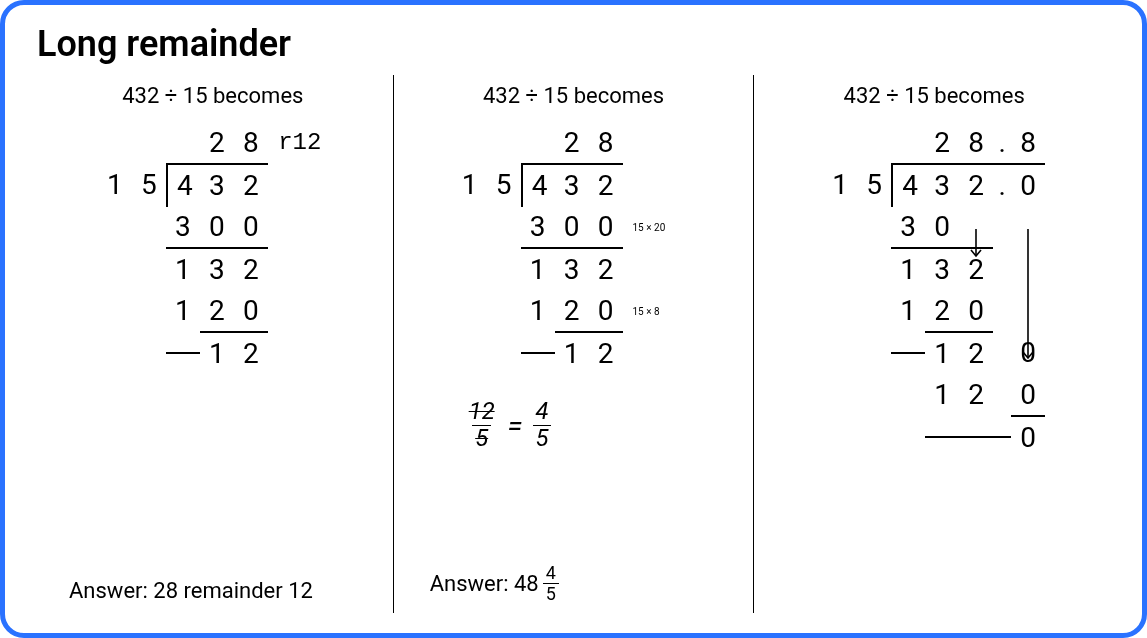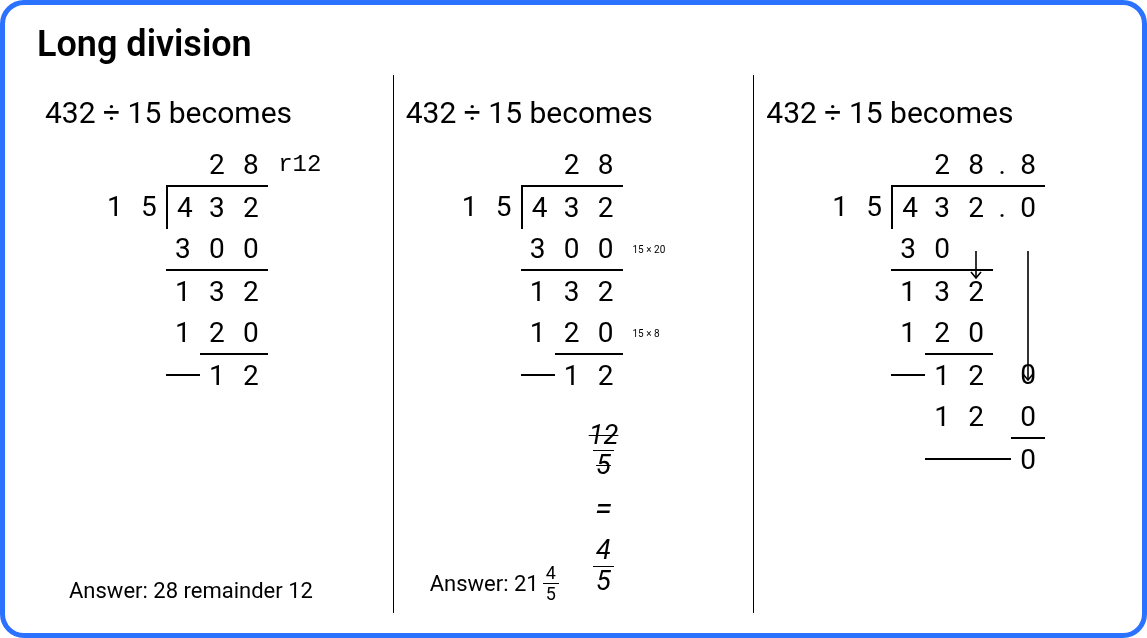--- a/index.html
+++ b/index.html
@@ -33,23 +33,23 @@
     position: relative;
     padding: 0 12px;
   }
   .sep {
     width: 1px;
     background: #000;
     align-self: stretch;
     margin: 0 0px;
   }
   .problem {
-    text-align: left;
-    font-size: 30px;
-    margin: 20px 0 14px 0;
+    text-align: center;
+    font-size: 22px;
+    margin: 8px 0 14px 0;
     white-space: nowrap;
   }
   .answer {
     font-size: 22px;
     position: absolute;
     bottom: 10px;
     left: 36px;
     display: flex;
     align-items: center;
     gap: 4px;
@@ -97,33 +97,32 @@
     font-size: 0.85em;
     line-height: 1;
   }
   .frac .fn { padding: 0 3px 1px 3px; }
   .frac .fd { border-top: 1.5px solid #000; padding: 1px 3px 0 3px; }
   .eqrow {
     display: flex;
     align-items: center;
     justify-content: flex-start;
     gap: 10px;
-    font-size: 32px;
+    font-size: 28px;
     margin: 26px 0 0 60px;
     font-style: italic;
-    flex-direction: column;
   }
   .strike { text-decoration: line-through; text-decoration-thickness: 1.2px; }
   svg.arrow { position: absolute; overflow: visible; }
 </style>
 </head>
 <body>
 
 <div class="card">
-  <h1 class="title">Long division</h1>
+  <h1 class="title">Long remainder</h1>
 
   <div class="columns">
 
     <div class="col">
       <div class="problem">432 ÷ 15 becomes</div>
 
       <div class="divwrap">
         <div class="divgrid" style="grid-template-columns: repeat(5,34px) 60px;">
 
           <div class="cell"></div>
@@ -231,21 +230,21 @@
           <span class="fd strike">5</span>
         </span>
         <span>=</span>
         <span class="frac">
           <span class="fn">4</span>
           <span class="fd">5</span>
         </span>
       </div>
 
       <div class="answer">
-        <span>Answer: 21</span>
+        <span>Answer: 48</span>
         <span class="frac" style="font-size:18px;">
           <span class="fn">4</span>
           <span class="fd">5</span>
         </span>
       </div>
     </div>
 
     <div class="sep"></div>
 
     <div class="col">

